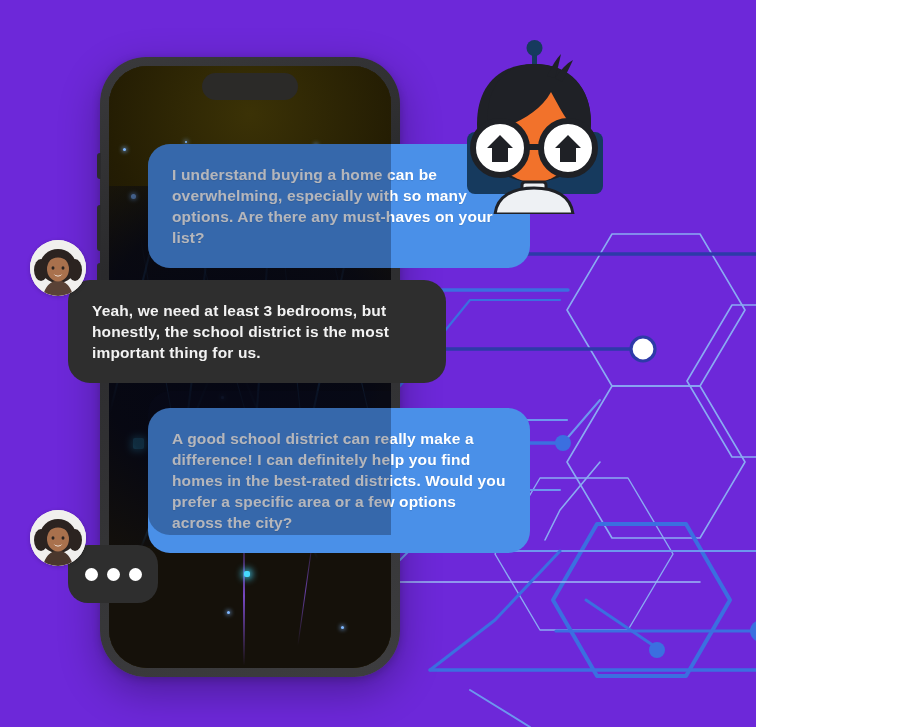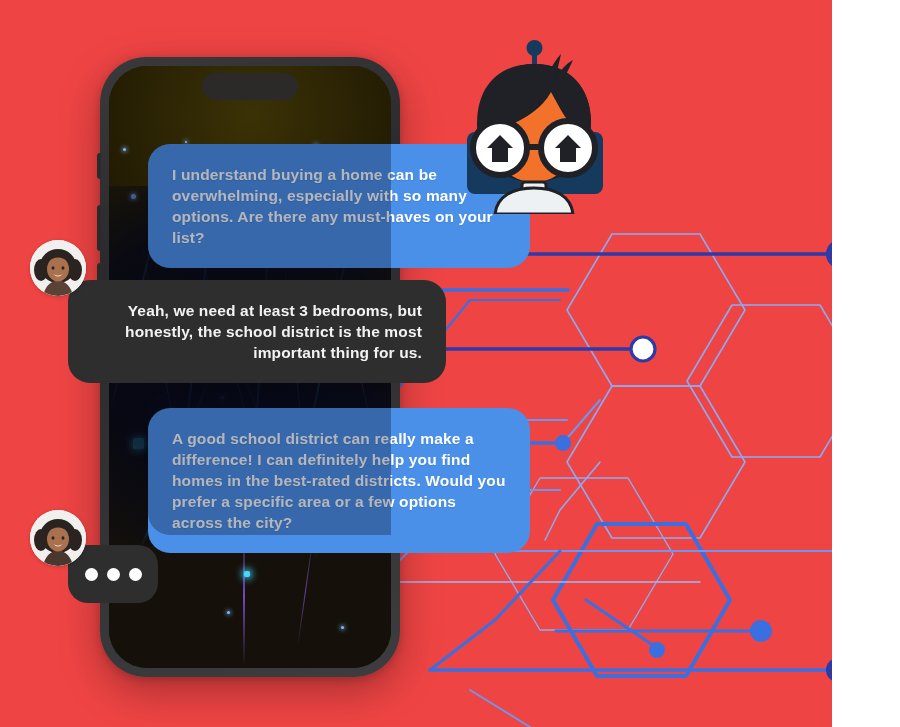--- a/index.html
+++ b/index.html
@@ -5,24 +5,24 @@
   html, body {
     margin: 0;
     padding: 0;
     background: #ffffff;
   }
   body {
     font-family: "Liberation Sans", sans-serif;
   }
   #stage {
     position: relative;
-    width: 832px;
+    width: 756px;
     height: 727px;
     overflow: hidden;
-    background: #ef4444;
+    background: #6d28d9;
   }
 
   
   #network {
     position: absolute;
     left: 0; top: 0;
     width: 900px; height: 727px;
     z-index: 1;
   }
 
@@ -113,21 +113,20 @@
     z-index: 10;
     white-space: pre-line;
   }
   .bubble-bot {
     background: #4a90e8;
     text-shadow: 0 1px 1px rgba(0,0,0,0.10);
   }
   .bubble-user {
     background: #2e2e2e;
     color: #f2f2f2;
-    text-align: right;
   }
 
   #bubble1 { left: 148px; top: 144px; width: 382px; }
   #bubble2 { left: 68px; top: 280px; width: 378px; }
   #bubble3 { left: 148px; top: 408px; width: 382px; }
 
   
   .screen-tint {
     position: absolute;
     z-index: 11;

